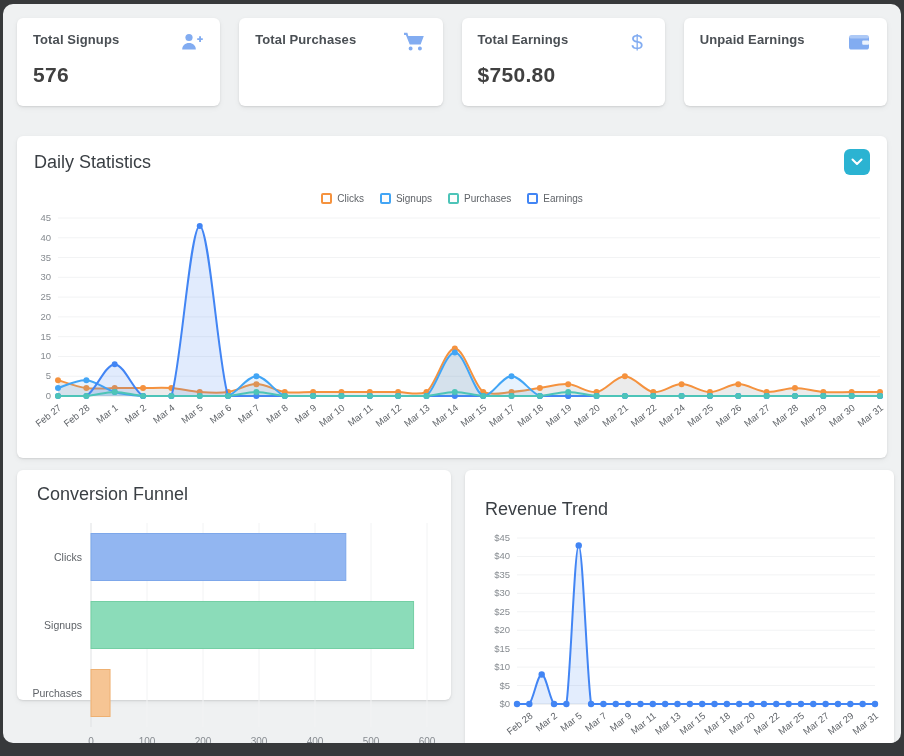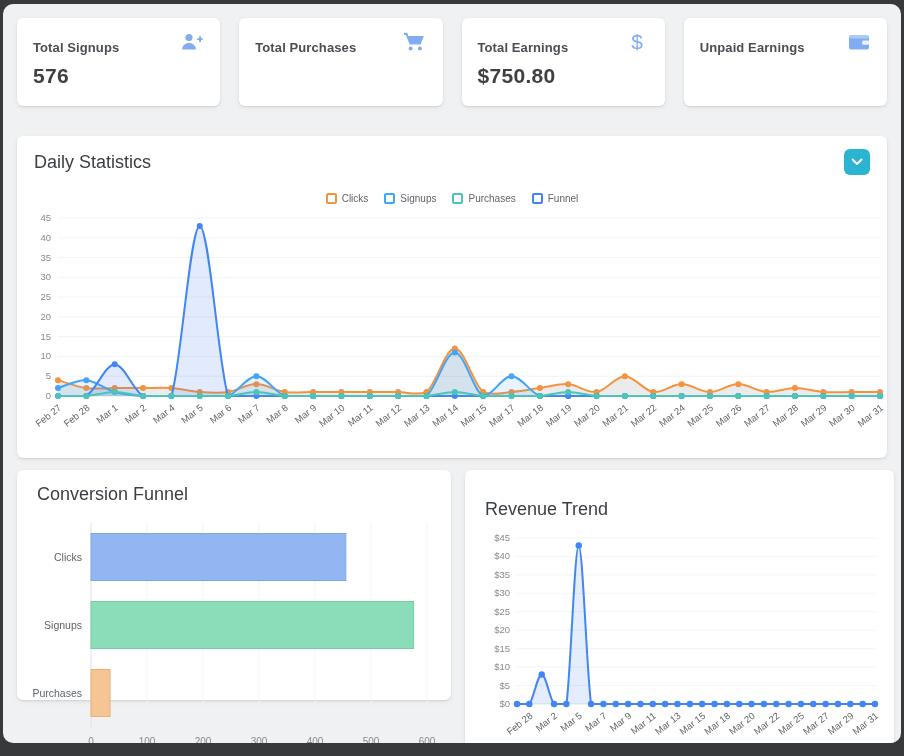--- a/index.html
+++ b/index.html
@@ -2,21 +2,21 @@
 <html><head>
 <meta charset="utf-8">
 <style>
   * { box-sizing: border-box; margin: 0; padding: 0; }
   html,body { width: 904px; height: 756px; }
   body { background: #37393b; font-family: "Liberation Sans", sans-serif; position: relative; overflow: hidden; }
   .screen { position: absolute; left: 3px; top: 4px; right: 3px; bottom: 13px; background: #eff1f2; border-radius: 10px; overflow: hidden; }
   .cards-row { display: flex; gap: 19px; padding: 14px 14px 0 14px; }
   .stat-card { background: #fff; border-radius: 6px; width: 205px; height: 88px; padding: 14px 16px; box-shadow: 0 1px 2px rgba(0,0,0,.10), 0 2px 6px rgba(0,0,0,.05); }
   .stat-top { display: flex; justify-content: space-between; align-items: flex-start; }
-  .stat-label { font-size: 13px; font-weight: 700; color: #4a4f54; letter-spacing: .1px; margin-top: 8px; }
+  .stat-label { font-size: 13px; font-weight: 700; color: #4a4f54; letter-spacing: .1px; }
   .stat-icon { width: 24px; height: 24px; color: #82acf1; flex: 0 0 auto; margin-top: -2px; }
   .stat-value { margin-top: 9px; font-size: 21px; font-weight: 700; color: #404040; letter-spacing: .3px; }
   .panel { background: #fff; border-radius: 6px; box-shadow: 0 1px 2px rgba(0,0,0,.10), 0 2px 6px rgba(0,0,0,.05); }
   .panel-daily { margin: 30px 14px 12px 14px; padding: 13px 11px 6px 11px; }
   .panel-header { display: flex; justify-content: space-between; align-items: center; padding: 0 6px; }
   .panel-title { font-size: 18px; font-weight: 500; color: #3a3f44; }
   .dropdown-btn { width: 26px; height: 26px; background: #2bb3d2; border: none; border-radius: 6px; cursor: pointer; display: flex; align-items: center; justify-content: center; }
   .legend { display: flex; justify-content: center; gap: 16px; margin-top: 18px; }
   .legend-item { display: flex; align-items: center; gap: 5px; cursor: pointer; }
   .legend-swatch { width: 11px; height: 11px; border-radius: 2px; background: #fdfdfd; border: 2px solid #000; }
@@ -105,21 +105,21 @@
         <div class="legend-item">
           <span class="legend-swatch" style="border-color: rgb(66, 165, 245);"></span>
           <span class="legend-label">Signups</span>
         </div>
         <div class="legend-item">
           <span class="legend-swatch" style="border-color: rgb(77, 196, 184);"></span>
           <span class="legend-label">Purchases</span>
         </div>
         <div class="legend-item">
           <span class="legend-swatch" style="border-color: rgb(66, 133, 244);"></span>
-          <span class="legend-label">Funnel</span>
+          <span class="legend-label">Earnings</span>
         </div>
       </div>
     <div class="chart-wrap">
       <svg id="chart-daily" width="862" height="240">
           <line x1="30" y1="188" x2="852" y2="188" stroke="#e2e4e6" stroke-width="1"></line>
           <text x="23" y="191" text-anchor="end" fill="#868b90" font-size="9.5">0</text>
           <line x1="30" y1="168.22222222222223" x2="852" y2="168.22222222222223" stroke="#f2f3f4" stroke-width="1"></line>
           <text x="23" y="171.22222222222223" text-anchor="end" fill="#868b90" font-size="9.5">5</text>
           <line x1="30" y1="148.44444444444446" x2="852" y2="148.44444444444446" stroke="#f2f3f4" stroke-width="1"></line>
           <text x="23" y="151.44444444444446" text-anchor="end" fill="#868b90" font-size="9.5">10</text>

